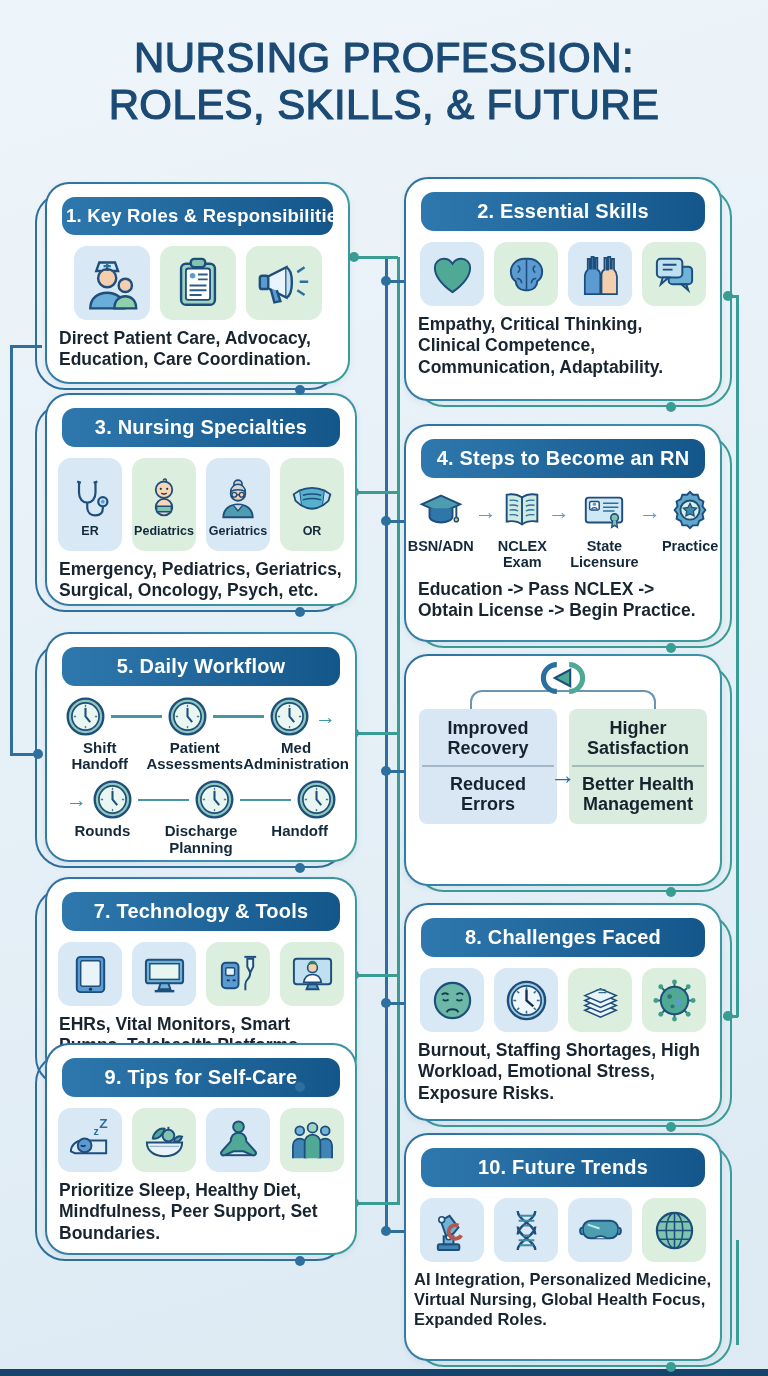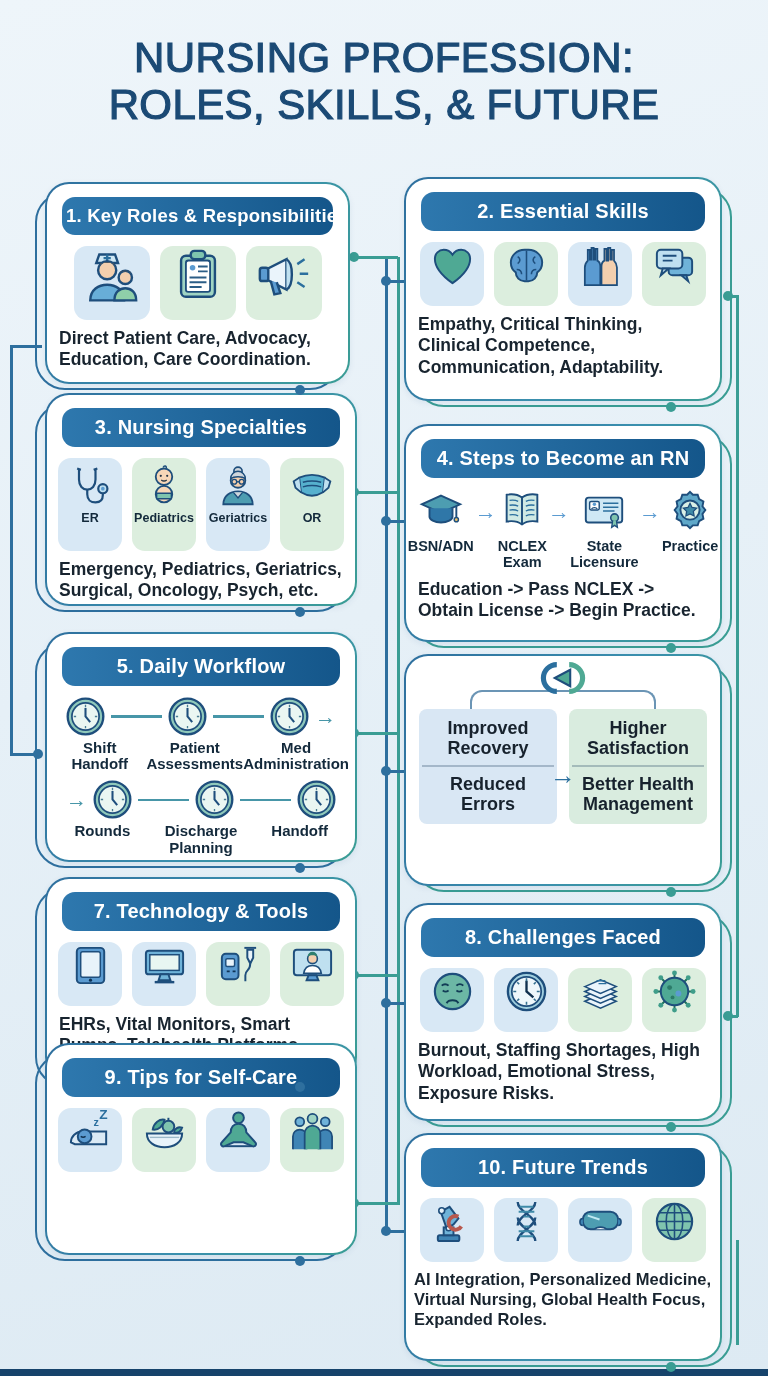--- a/index.html
+++ b/index.html
@@ -30,21 +30,21 @@
   .card{position:relative;z-index:1;height:100%;border-radius:24px;
         border:2.5px solid transparent;
         background:linear-gradient(#ffffff,#ffffff) padding-box,
                    linear-gradient(115deg,#2e6f9e 0%,#3a8fae 55%,#3a9d94 100%) border-box;
         box-shadow:0 2px 6px rgba(30,70,110,.08);}
   .hdr{margin:13px 15px 8px;padding:8px 4px;border-radius:13px;text-align:center;
        background:linear-gradient(90deg,#2e78ae,#14568a);color:#ffffff;
        font-weight:700;font-size:20px;white-space:nowrap;letter-spacing:.2px;}
   .hdr.fs18{font-size:18.5px;}
   .tiles{display:flex;justify-content:center;gap:10px;padding:3px 10px 0;}
-  .tile{width:64px;height:64px;border-radius:13px;display:flex;align-items:center;
+  .tile{width:64px;height:64px;border-radius:13px;display:flex;align-items:center;justify-content:center;
         flex-direction:column;background:#d8e8f5;}
   .tile.green{background:#dceede;}
   .tile.big{width:76px;height:74px;}
   .tile.lbl{height:88px;padding-top:5px;}
   .ic{display:block;}
   .tile .ic{width:47px;height:47px;}
   .tile.big .ic{width:58px;height:58px;}
   .tile.lbl .ic{width:44px;height:44px;}
   .tlabel{font-weight:700;font-size:12.5px;color:#13293b;margin-top:4px;text-align:center;}
   .body{font-weight:700;text-align:left;color:#18242f;font-size:17.5px;line-height:1.22;padding:8px 12px 0;}
@@ -609,20 +609,21 @@
                   <circle cx="37" cy="14" r="4.5" fill="#6fb3d9"></circle>
                   <path d="M4 42V29c0-4 3-7 7-7s7 3 7 7v13" fill="#3f85b5"></path>
                   <path d="M30 42V29c0-4 3-7 7-7s7 3 7 7v13" fill="#3f85b5"></path>
                   <circle cx="24" cy="11" r="5" fill="#9fd4c3"></circle>
                   <path d="M16 42V26c0-4.5 3.5-8 8-8s8 3.5 8 8v16" fill="#4fa994"></path>
                 </g>
               </svg>
             </span>
           </div>
       </div>
+      <div class="body">Prioritize Sleep, Healthy Diet, Mindfulness, Peer Support, Set Boundaries.</div>
     </div>
   </div>
 
   <div class="cardwrap right" style="left:404px;top:1133px;width:318px;height:224px;">
     <div class="ghost teal"></div>
     <div class="hookdot teal" style="left:262px;"></div>
     <div class="card">
       <div class="hdr"><span>10. Future Trends</span></div>
       <div class="tiles">
         <div class="tile">

